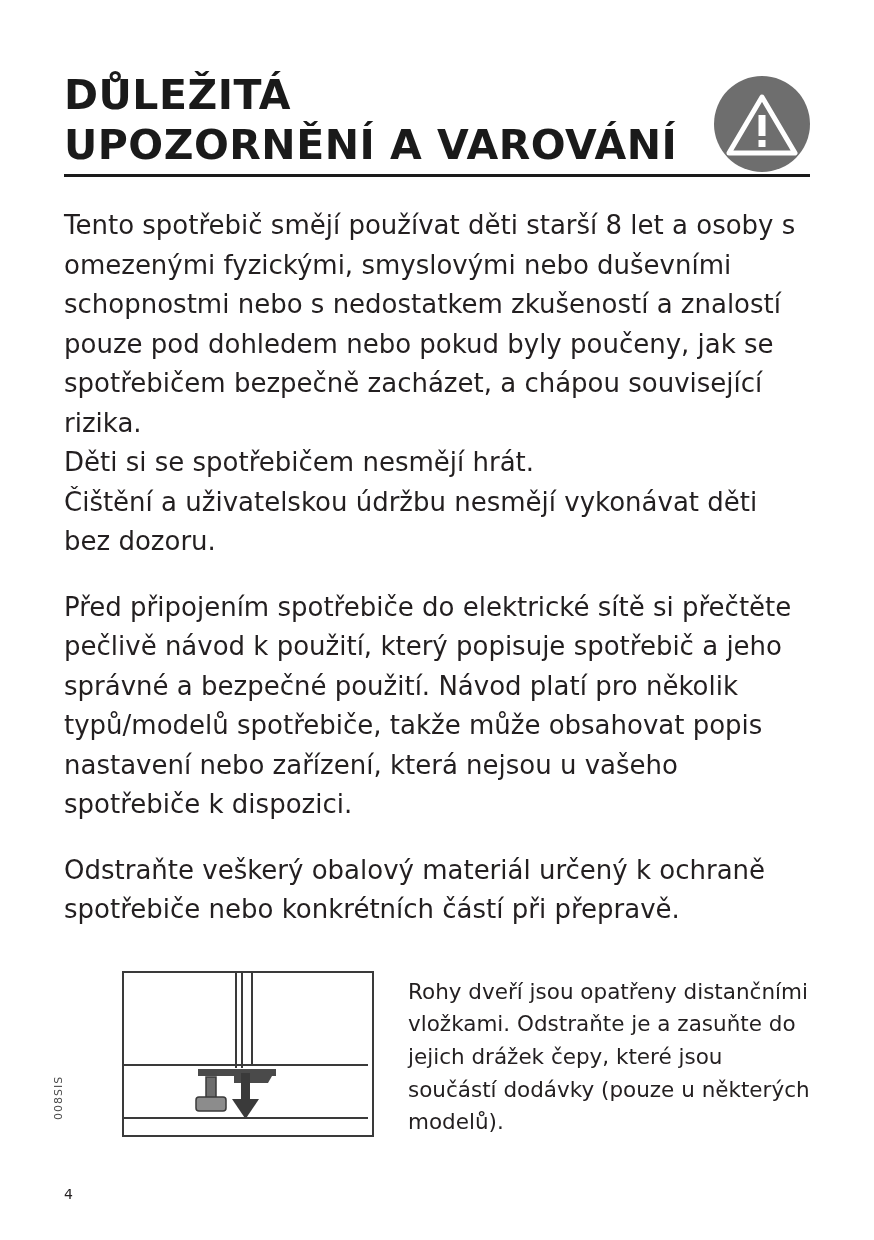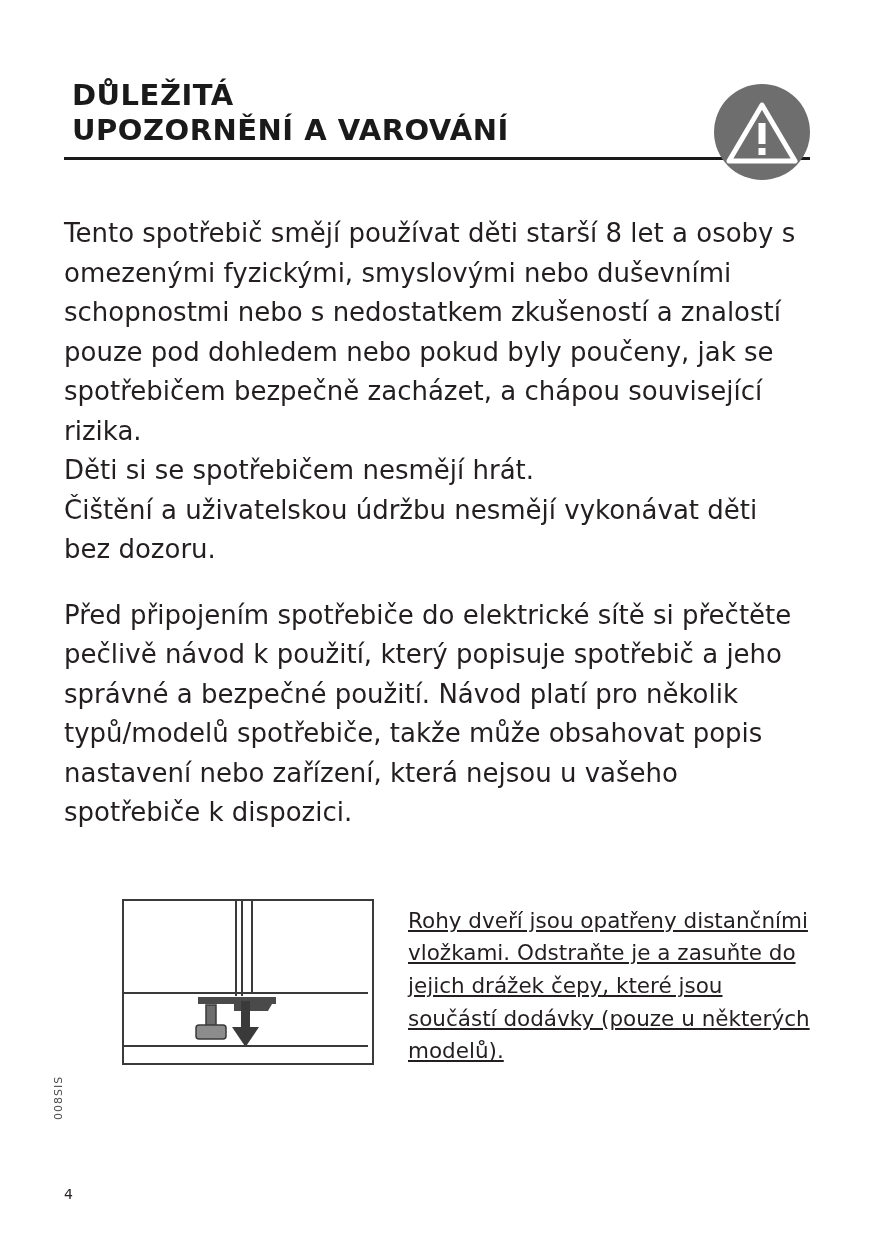--- a/index.html
+++ b/index.html
@@ -24,25 +24,25 @@
     top: 70px;
     width: 746px;
   }
 
   
   .heading-block {
     position: relative;
     min-height: 110px;
   }
   .heading {
-    font-size: 29px;
+    font-size: 41px;
     font-weight: bold;
     line-height: 1.22;
     letter-spacing: 0.5px;
-    margin: 8px;
+    margin: 0;
     padding-right: 130px;
     color: #1a1a1a;
   }
   .heading-rule {
     margin-top: 4px;
     border-bottom: 3px solid #1a1a1a;
     width: 100%;
   }
   .warn-badge {
     position: absolute;
@@ -67,22 +67,21 @@
     white-space: pre-line;
   }
   .gap-1 { height: 26px; }
   .gap-2 { height: 26px; }
   .first-para { margin-top: 26px; }
 
   
   .figure-row {
     display: flex;
     margin-top: 40px;
-    align-items: flex-start;
-    text-decoration: underline;
+    align-items: center;
   }
   .figure {
     width: 248px;
     height: 162px;
     border: 2px solid #3a3a3a;
     margin-left: 58px;
     margin-right: 34px;
     position: relative;
     background: #ffffff;
     flex: 0 0 auto;
@@ -135,20 +134,21 @@
       </div>
     </div>
 
     <div class="first-para"></div>
     <p class="para">Tento spotřebič smějí používat děti starší 8 let a osoby s omezenými fyzickými, smyslovými nebo duševními schopnostmi nebo s nedostatkem zkušeností a znalostí pouze pod dohledem nebo pokud byly poučeny, jak se spotřebičem bezpečně zacházet, a chápou související rizika.
 Děti si se spotřebičem nesmějí hrát.
 Čištění a uživatelskou údržbu nesmějí vykonávat děti bez dozoru.</p>
     <div class="gap-1"></div>
     <p class="para">Před připojením spotřebiče do elektrické sítě si přečtěte pečlivě návod k použití, který popisuje spotřebič a jeho správné a bezpečné použití. Návod platí pro několik typů/modelů spotřebiče, takže může obsahovat popis nastavení nebo zařízení, která nejsou u vašeho spotřebiče k dispozici.</p>
     <div class="gap-2"></div>
+    <p class="para">Odstraňte veškerý obalový materiál určený k ochraně spotřebiče nebo konkrétních částí při přepravě.</p>
 
     <div class="figure-row">
       <div class="figure">
         <svg width="244" height="158" viewBox="0 0 244 158" aria-hidden="true">
 
           <line x1="0" y1="92" x2="244" y2="92" stroke="#3a3a3a" stroke-width="2"></line>
           <line x1="128" y1="0" x2="128" y2="92" stroke="#3a3a3a" stroke-width="2"></line>
 
           <line x1="112" y1="0" x2="112" y2="95" stroke="#3a3a3a" stroke-width="2"></line>
           <line x1="118" y1="0" x2="118" y2="95" stroke="#3a3a3a" stroke-width="2"></line>

